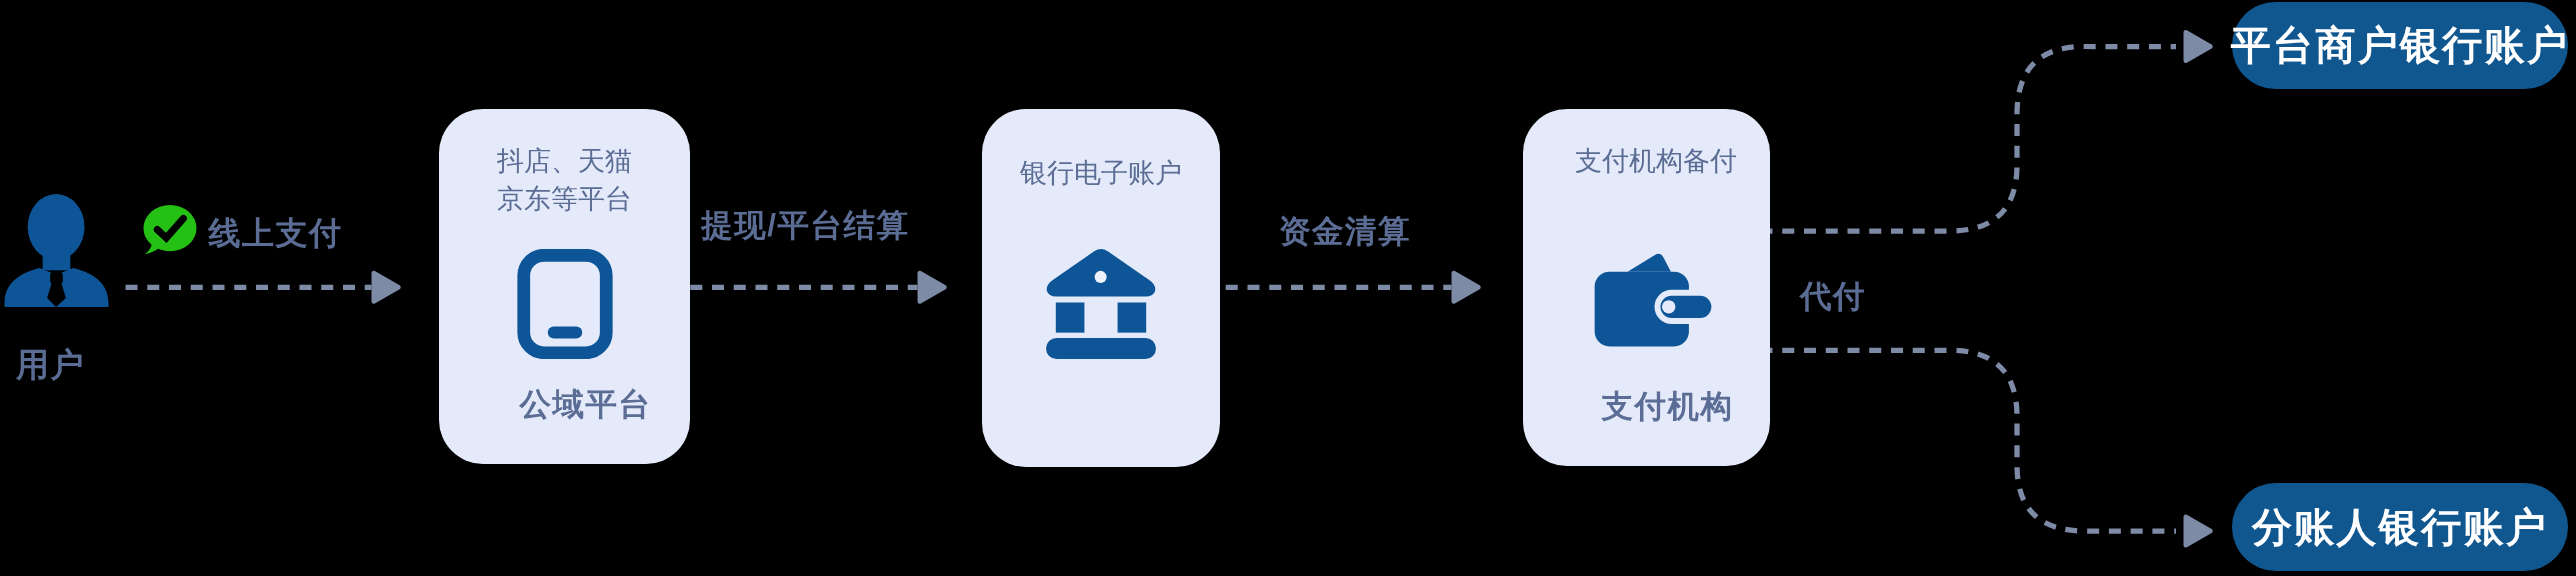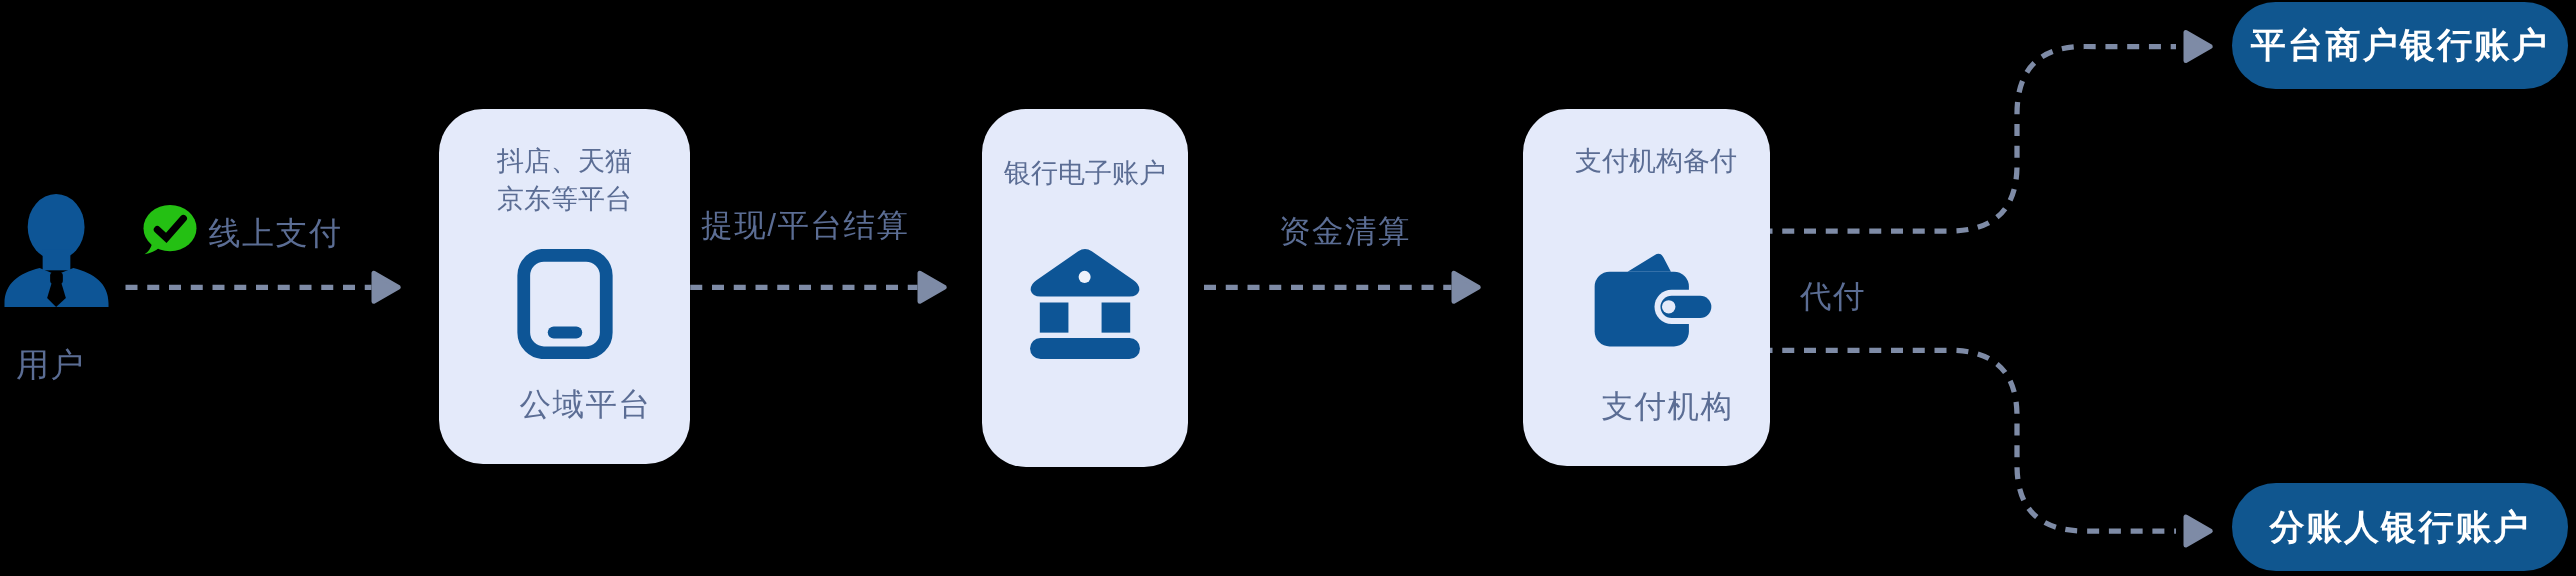--- a/index.html
+++ b/index.html
@@ -11,31 +11,31 @@
   .lines-layer{position:absolute;left:0;top:0;width:2576px;height:576px;pointer-events:none;}
   .node-box{
     position:absolute;background:#e4eafa;border-radius:44px;margin-left:31px;
   }
   .box-top{
     position:absolute;left:0;right:0;text-align:center;
     font-size:27px;line-height:38px;font-weight:500;color:#5b6d94;
   }
   .box-label{
     position:absolute;left:0;right:0;bottom:38px;text-align:center;
-    font-size:31.5px;font-weight:400;color:#5b6d94;letter-spacing:1.5px;padding-left:42px;
+    font-size:31.5px;font-weight:700;color:#5b6d94;letter-spacing:1.5px;padding-left:42px;
   }
   .box-icon{position:absolute;left:50%;transform:translateX(-50%);}
   .edge-label{
     position:absolute;text-align:center;color:#5b6d94;
-    font-size:31.5px;font-weight:400;letter-spacing:1.5px;white-space:nowrap;
+    font-size:31.5px;font-weight:700;letter-spacing:1.5px;white-space:nowrap;
   }
   .pill{
     position:absolute;background:#10568f;border-radius:44px;
     display:flex;align-items:center;justify-content:center;
-    color:#ffffff;font-size:35px;font-weight:bold;letter-spacing:2.3px;white-space:nowrap;
+    color:#ffffff;font-size:40px;font-weight:bold;letter-spacing:2.3px;white-space:nowrap;
   }
   .fig{position:absolute;}
 </style>
 </head>
 <body>
 
 <div id="canvas">
 
   <svg class="lines-layer" viewBox="0 0 3432 768">
     <g stroke="#7e8ba6" stroke-width="7" fill="none" stroke-dasharray="16 13">
@@ -77,21 +77,21 @@
     </div>
     <svg class="box-icon" style="top:140px;" width="96" height="110" viewBox="0 0 128 146">
       <rect x="9" y="8" width="110" height="130" rx="27" fill="none" stroke="#0d5596" stroke-width="17"></rect>
       <rect x="41" y="103" width="46" height="16" rx="8" fill="#0d5596"></rect>
     </svg>
     <div class="box-label">公域平台</div>
   </div>
 
   <div class="edge-label" style="left:659px;top:205px;width:293px;">提现/平台结算</div>
 
-  <div class="node-box" style="left:951px;top:109px;width:206px;height:358px;">
+  <div class="node-box" style="left:951px;top:109px;width:238px;height:358px;">
     <div class="box-top" style="top:45px;">
       <div>银行电子账户</div>
     </div>
     <svg class="box-icon" style="top:137px;" width="110" height="113" viewBox="0 0 146 150">
       <path d="M 64 7 Q 73 1 82 7 L 137 45 Q 146 51 145 59 Q 143 67 132 67 L 14 67 Q 3 67 1 59 Q 0 51 9 45 Z" fill="#0d5596"></path>
       <circle cx="72.5" cy="41" r="8" fill="#eef2fb"></circle>
       <rect x="13" y="75" width="38" height="40" fill="#0d5596"></rect>
       <rect x="95" y="75" width="38" height="40" fill="#0d5596"></rect>
       <rect x="0" y="122" width="146" height="28" rx="14" fill="#0d5596"></rect>
     </svg>

